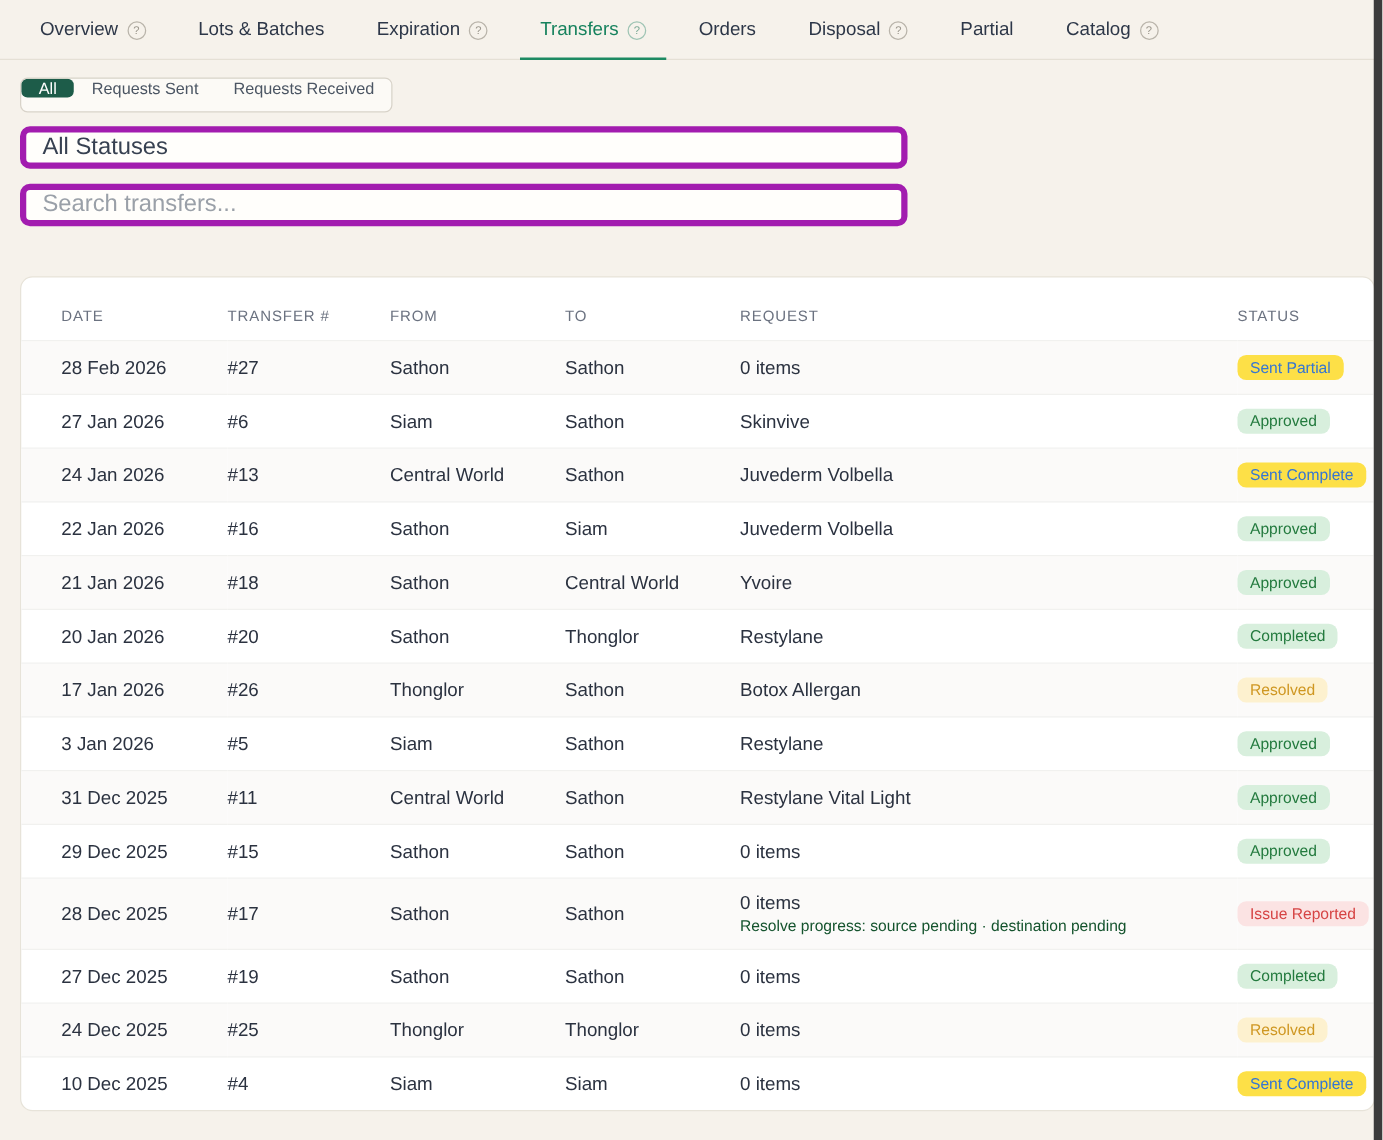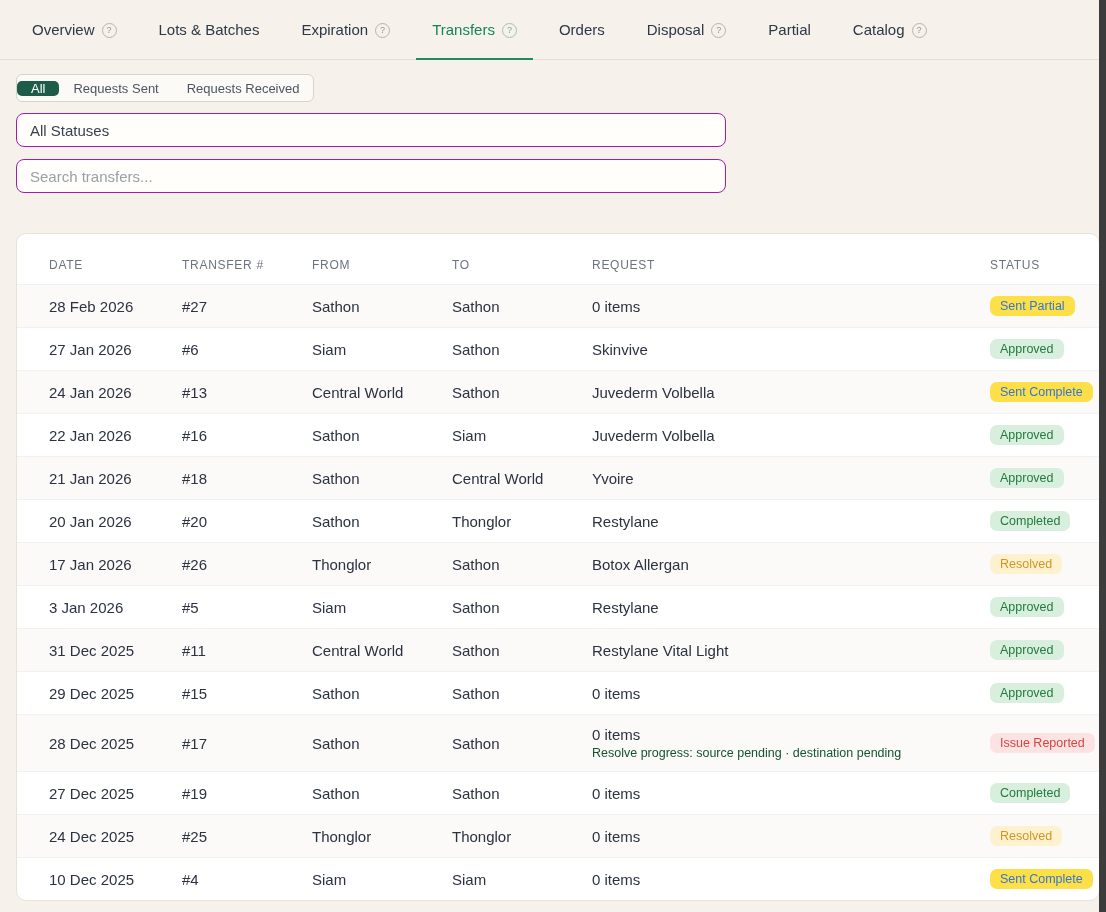--- a/index.html
+++ b/index.html
@@ -8,21 +8,21 @@
     font-family: "Liberation Sans", "DejaVu Sans", sans-serif;
     background: #f6f2eb;
     overflow: hidden;
     position: relative;
   }
 
   
   nav.tabbar {
     display: flex;
     align-items: stretch;
-    height: 60px;
+    height: 48px;
     padding: 0 16px;
     border-bottom: 1px solid #e5e0d5;
     gap: 10px;
     text-align: right;
   }
   .tab {
     display: flex;
     align-items: center;
     gap: 7px;
     padding: 0 16px;
@@ -46,21 +46,21 @@
     justify-content: center;
     margin-top: 2px;
     flex: 0 0 auto;
   }
   .tab.active .help { border-color: #9fc4b4; color: #7aa995; }
 
   
   .filters { padding: 14px 16px 0 16px; }
   .segmented {
     display: inline-flex;
-    align-items: center;
+    align-items: flex-start;
     height: 28px;
     background: #fcfaf6;
     border: 1px solid #d8d3c9;
     border-radius: 6px;
     overflow: hidden;
   }
   .segment {
     display: flex;
     align-items: center;
     padding: 0 14px;
@@ -74,26 +74,26 @@
   .segment.active {
     background: #1d5c49;
     color: #ffffff;
     border-radius: 5px;
     font-weight: 500;
   }
   .field {
     width: 710px;
     height: 34px;
     background: #fffefb;
-    border: 1px solid #a21caf;
+    border: 5px solid #a21caf;
     border-radius: 8px;
     display: flex;
     align-items: center;
     padding: 0 13px;
-    font-size: 15px;
+    font-size: 19px;
     color: #374151;
     margin-top: 11px;
   }
   input.field {
     display: block;
     font-family: inherit;
     outline: none;
     margin-top: 12px;
   }
   input.field::placeholder { color: #9aa0a8; }

